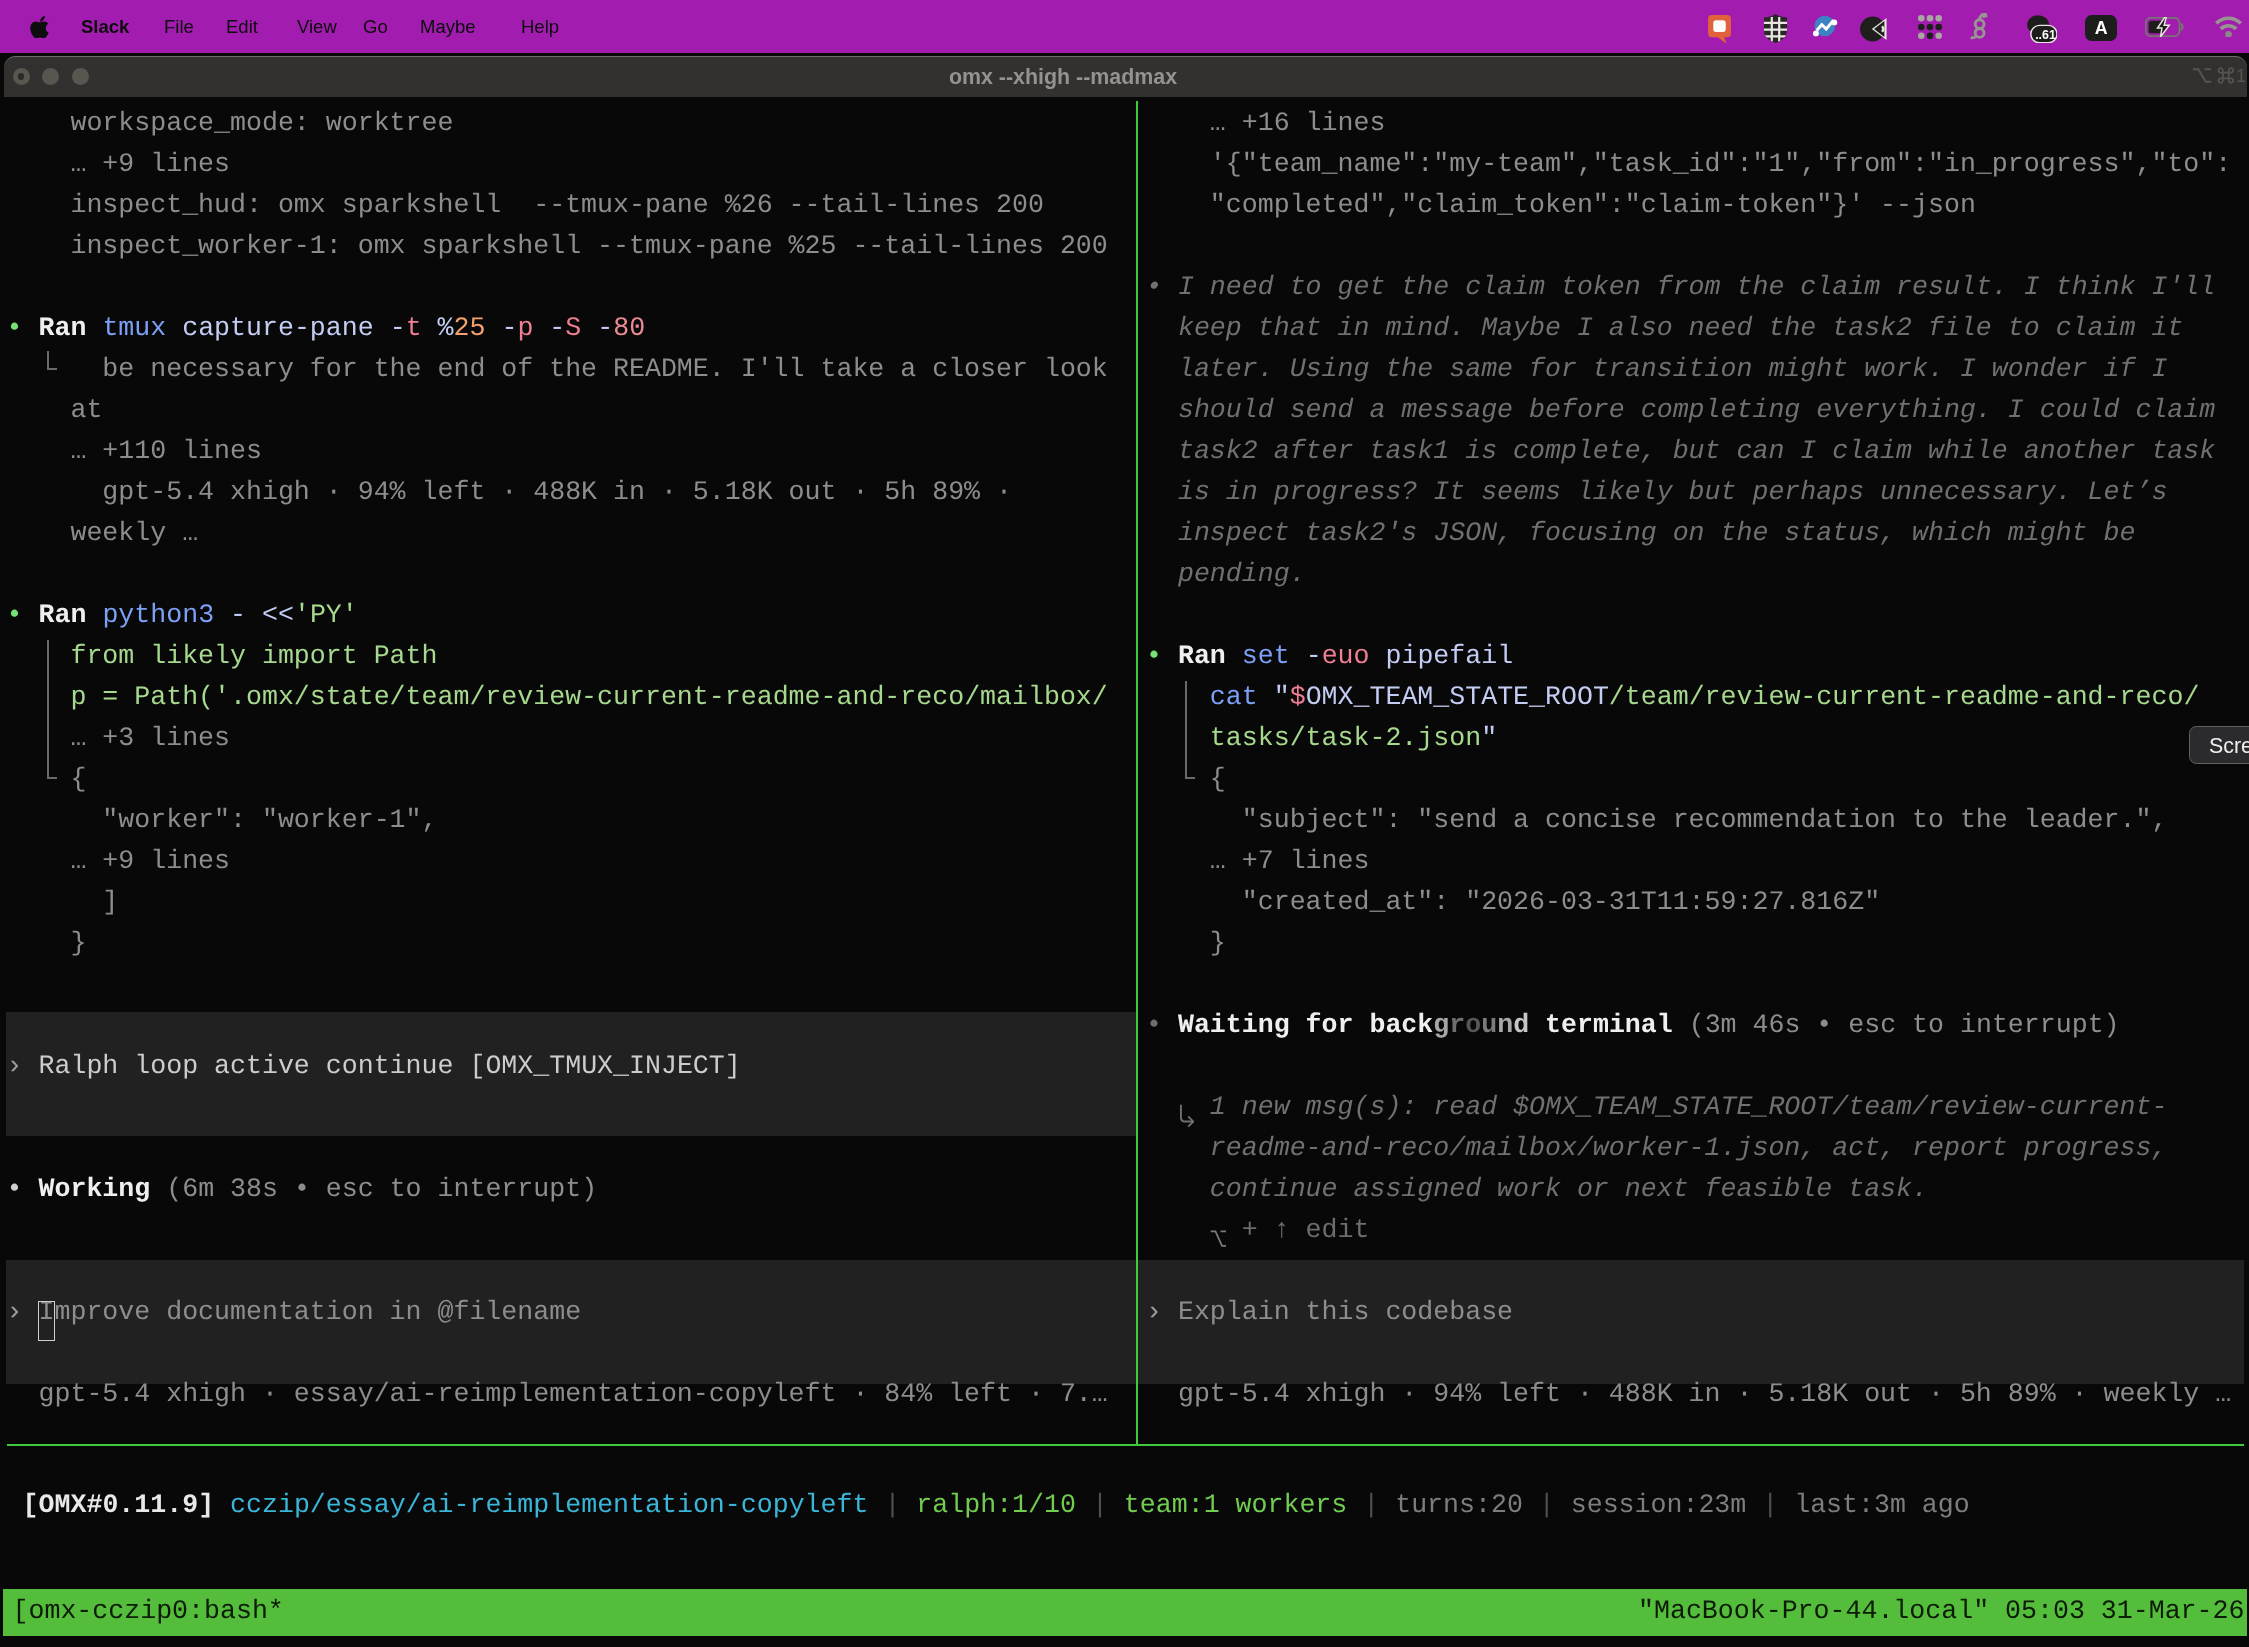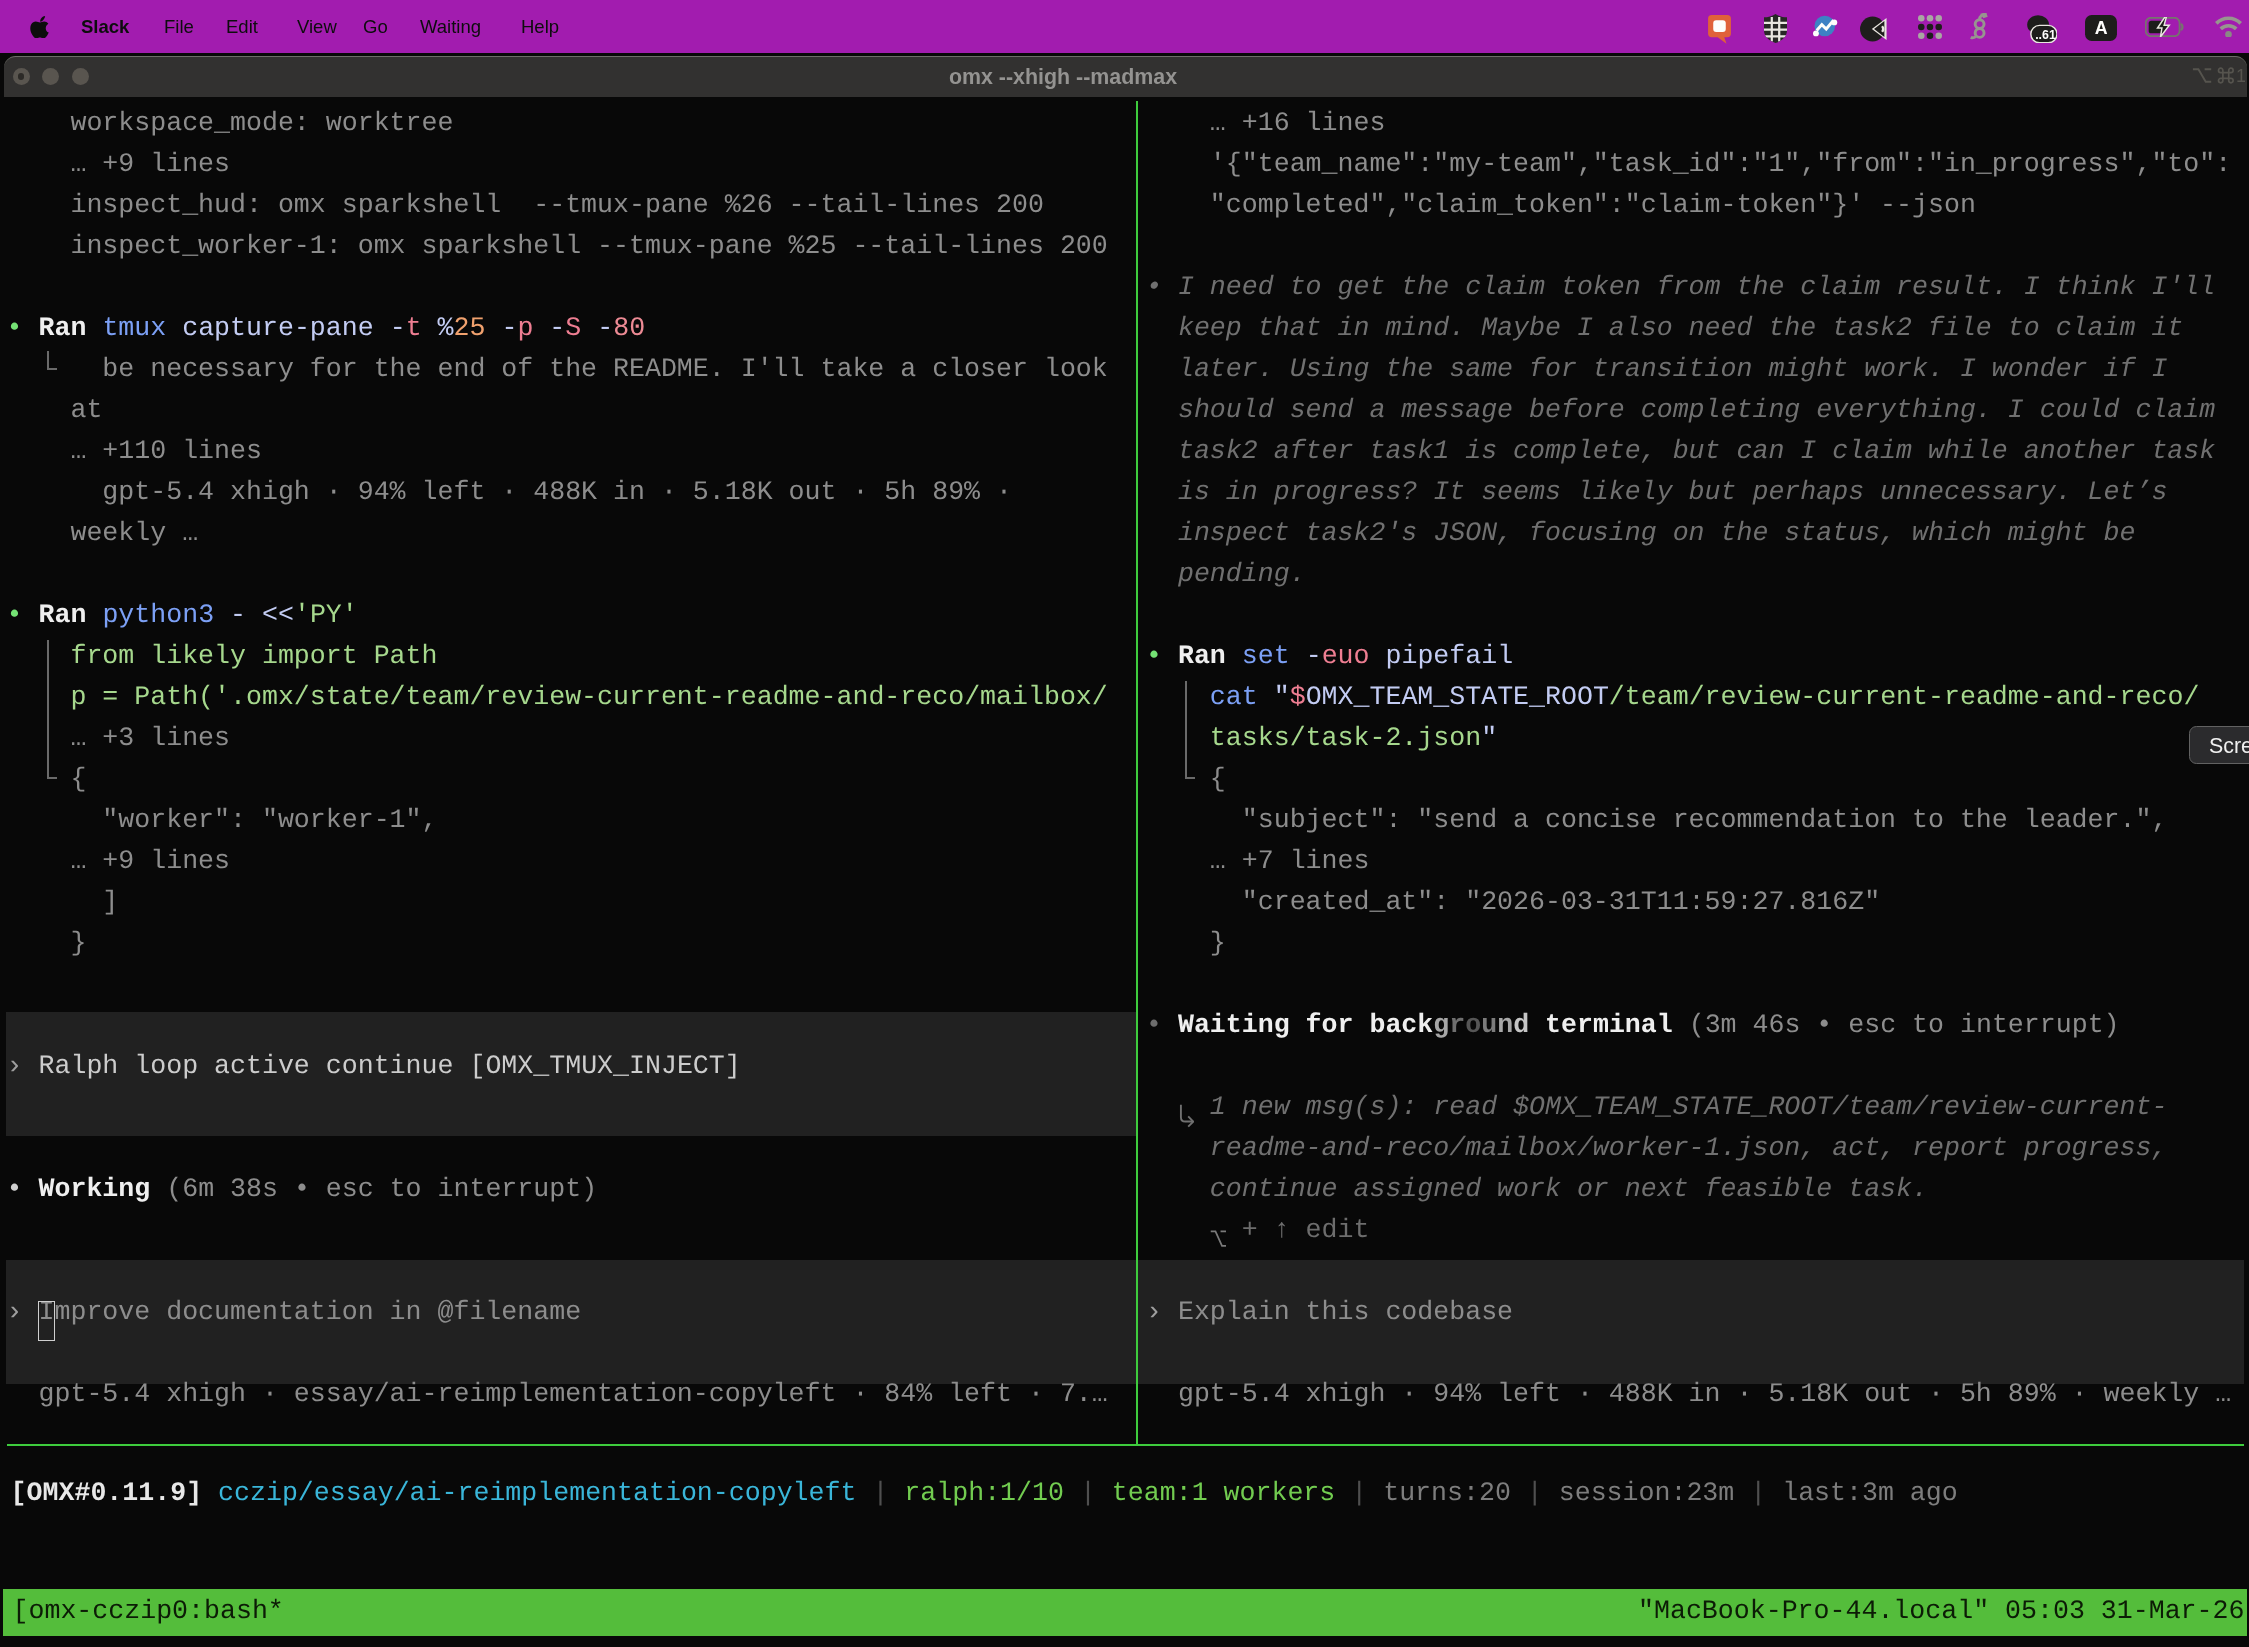--- a/index.html
+++ b/index.html
@@ -33,21 +33,21 @@
   .boxtx{color:#cccccc;}
   .pr{color:#9e9e9e;}
   .dm1{color:#a6a6a6;font-weight:bold}.dm2{color:#6f6f6f;font-weight:bold}
   .dm3{color:#565656;font-weight:bold}.dm4{color:#7b7b7b;font-weight:bold}
   .dm5{color:#a8a8a8;font-weight:bold}.dm6{color:#c6c6c6;font-weight:bold}
   .box{position:absolute;background:#212121;}
   #vline{position:absolute;left:1136px;top:101px;width:2.2px;height:1343px;background:#3ecc3d;}
   #hline{position:absolute;left:6.6px;top:1444px;width:2237px;height:2.2px;background:#3ecc3d;}
   #cursor{position:absolute;left:38px;top:1301px;width:17px;height:40px;border:1.5px solid #cfcfcf;box-sizing:border-box;}
   #statusline{position:absolute;left:6.6px;top:1469px;font-family:"Liberation Mono",monospace;
-              font-size:26.6px;line-height:41px;color:#7d7d7d;margin:4px;}
+              font-size:26.6px;line-height:41px;color:#7d7d7d;margin:16px;}
   .cy{color:#3ab6d9;}
   .sg{color:#72cc50;}
   .sep{color:#4f4f4f;}
   #greenbar{position:absolute;left:3px;top:1589px;width:2244px;height:47px;background:#54bd3b;}
   #scre{position:absolute;left:2189px;top:726px;width:81px;height:38px;background:#2b2b2d;
         border:1.5px solid #626262;border-radius:7.4px;box-sizing:border-box;}
   #scre span{position:absolute;left:19px;top:6.6px;color:#f0f0f0;font-size:21.4px;}
   .svgo{position:absolute;}
 </style>
 </head>
@@ -56,21 +56,21 @@
 <div id="menubar">
   <svg class="svgo" style="left:29.5px;top:16px" width="20" height="22" viewBox="0 0 27 30">
     <path fill="#0d0d0d" d="M18.5 4.8c1.3-1.6 2.2-3.7 1.9-4.8-1.7.1-3.7 1.2-4.9 2.7-1.1 1.3-2 3.4-1.7 5.1 1.9.2 3.5-1.4 4.7-3z"></path>
     <path fill="#0d0d0d" d="M24.9 10.4c-1.5-1.9-3.7-2.9-5.7-2.9-2.7 0-3.8 1.3-5.7 1.3-1.9 0-3.4-1.3-5.7-1.3-2.3 0-4.7 1.4-6.2 3.8-2.2 3.4-1.8 9.7 1.7 15.1 1.2 1.9 2.9 4 5 4 1.9 0 2.5-1.2 5.1-1.2s3.1 1.2 5.1 1.2c2.1 0 3.8-2.3 5-4.2.9-1.4 1.2-2.1 1.9-3.6-4.9-1.9-5.7-8.9-.5-12.2z"></path>
   </svg>
   <span class="mitem" style="left:81px;font-weight:bold;">Slack</span>
   <span class="mitem" style="left:164px;">File</span>
   <span class="mitem" style="left:226px;">Edit</span>
   <span class="mitem" style="left:297px;">View</span>
   <span class="mitem" style="left:363px;">Go</span>
-  <span class="mitem" style="left:420px;">Waiting</span>
+  <span class="mitem" style="left:420px;">Maybe</span>
   <span class="mitem" style="left:521px;">Help</span>
 
   <svg class="svgo" style="left:1708px;top:14.8px" width="23" height="29.5" viewBox="0 0 31 40">
     <path fill="#e0613a" d="M5 0 h21 a5 5 0 0 1 5 5 v20 a5 5 0 0 1 -5 5 h-4 l3 9 -12 -9 H5 a5 5 0 0 1 -5 -5 V5 a5 5 0 0 1 5 -5 z"></path>
     <rect x="7" y="7" width="17" height="16" rx="4" fill="#fdfdfb"></rect>
   </svg>
 
   <svg class="svgo" style="left:1764px;top:14px" width="23" height="29" viewBox="0 0 31 39">
     <defs>
         <clipPath id="shld">

